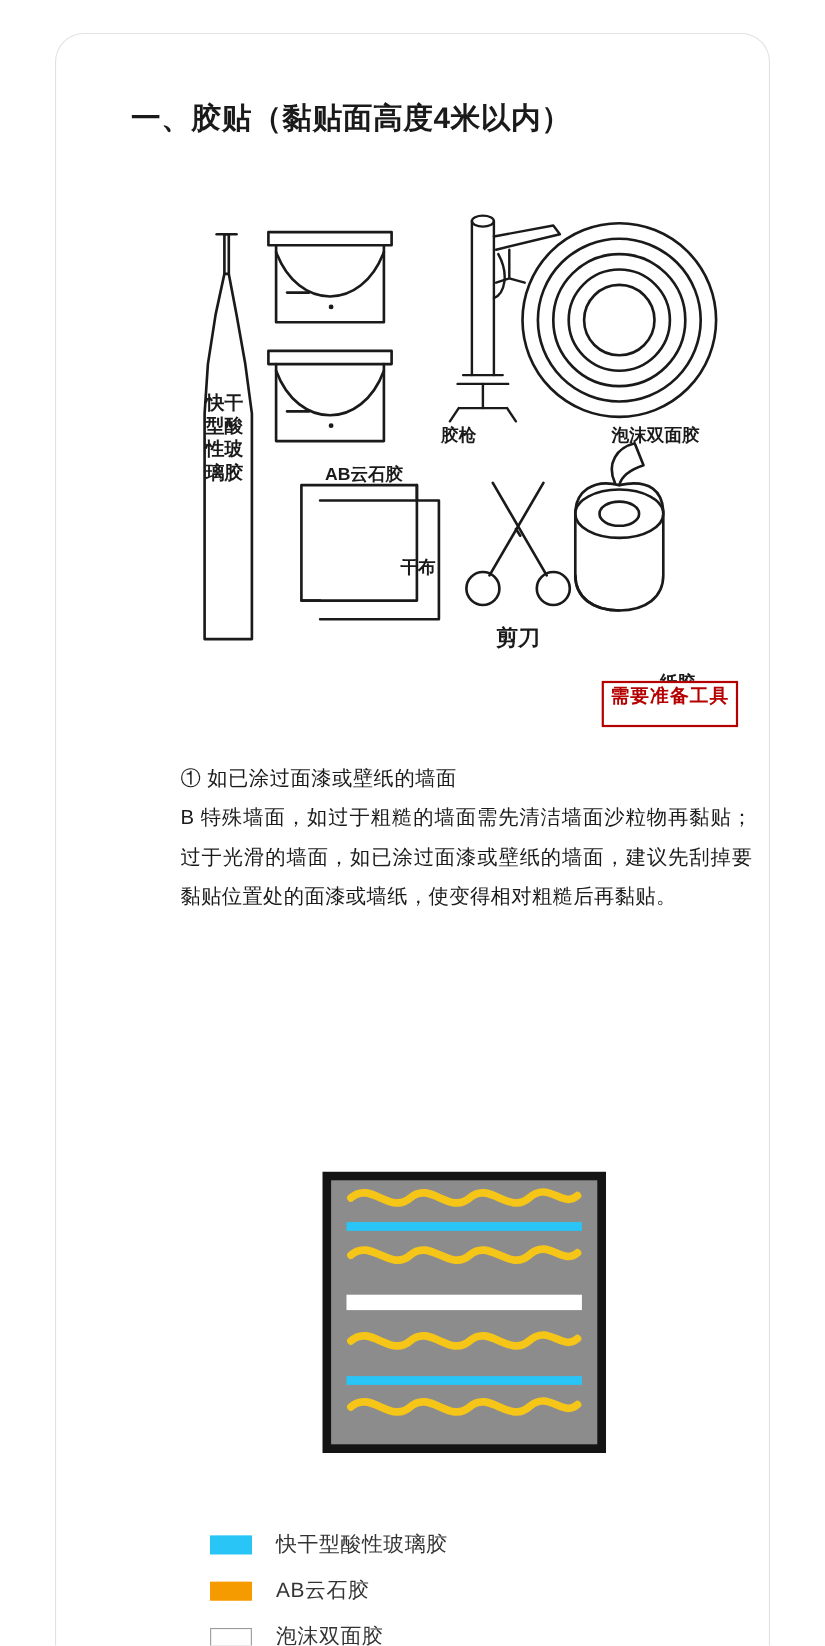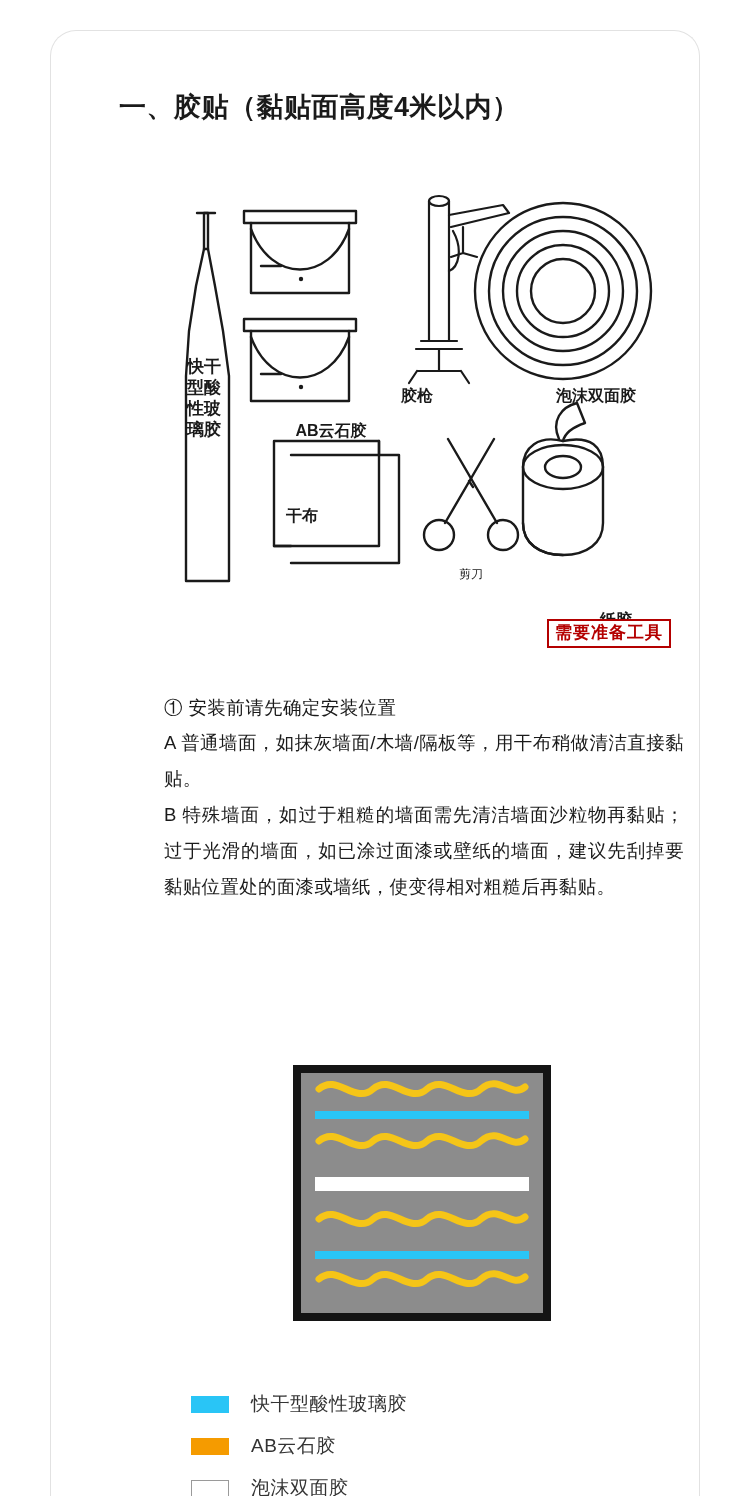--- a/index.html
+++ b/index.html
@@ -68,21 +68,21 @@
     width: 180px;
     text-align: center;
     font-size: 16px;
     font-weight: bold;
   }
   .cloth-label {
     position: absolute;
     left: 175px;
     top: 335px;
     width: 110px;
-    text-align: left;
+    text-align: right;
     font-size: 16px;
     font-weight: bold;
   }
   .gun-label {
     position: absolute;
     left: 290px;
     top: 215px;
     width: 110px;
     font-size: 16px;
     font-weight: bold;
@@ -95,22 +95,22 @@
     text-align: center;
     font-size: 16px;
     font-weight: bold;
   }
   .scissor-label {
     position: absolute;
     left: 310px;
     top: 395px;
     width: 100px;
     text-align: center;
-    font-size: 12px;
-    font-weight: normal;
+    font-size: 20px;
+    font-weight: bold;
   }
   .tape-label {
     position: absolute;
     left: 440px;
     top: 395px;
     width: 130px;
     text-align: center;
     font-size: 16px;
     font-weight: bold;
     margin-top: 44px;
@@ -118,21 +118,21 @@
 
   .tools-badge {
     position: absolute;
     left: 496px;
     top: 588px;
     background: #ffffff;
     border: 2px solid #b40000;
     color: #b40000;
     font-size: 17px;
     font-weight: bold;
-    padding: 2px 6px 3px 6px;
+    padding: 2px 6px 16px 6px;
     letter-spacing: 1px;
     line-height: 20px;
   }
 
   
   .steps {
     position: absolute;
     left: 113px;
     top: 660px;
     width: 520px;
@@ -263,22 +263,21 @@
     <div class="gun-label">胶枪</div>
     <div class="foam-label">泡沫双面胶</div>
     <div class="cloth-label">干布</div>
     <div class="scissor-label">剪刀</div>
     <div class="tape-label">纸胶</div>
   </div>
 
   <div class="tools-badge">需要准备工具</div>
 
   <div class="steps">
-    <div class="step-line">① 安装前请先确定安装位置</div>
-    <div class="step-para">A 普通墙面，如抹灰墙面/木墙/隔板等，用干布稍做清洁直接黏贴。</div>
+    <div class="step-line">① 如已涂过面漆或壁纸的墙面</div>
     <div class="step-para">B 特殊墙面，如过于粗糙的墙面需先清洁墙面沙粒物再黏贴；过于光滑的墙面，如已涂过面漆或壁纸的墙面，建议先刮掉要黏贴位置处的面漆或墙纸，使变得相对粗糙后再黏贴。</div>
   </div>
 
   <div class="diagram">
     <svg width="258" height="256" viewBox="0 0 258 256">
       <rect x="4" y="4" width="250" height="248" fill="#8c8c8c" stroke="#141414" stroke-width="8"></rect>
       <g fill="none" stroke="#f5c518" stroke-width="7" stroke-linecap="round">
         <path d="M26 24 C 44 8, 62 40, 80 24 C 98 8, 116 40, 134 24 C 152 8, 170 40, 188 24 C 206 8, 218 34, 232 22"></path>
         <path d="M26 76 C 44 60, 62 92, 80 76 C 98 60, 116 92, 134 76 C 152 60, 170 92, 188 76 C 206 60, 218 86, 232 74"></path>
         <path d="M26 154 C 44 138, 62 170, 80 154 C 98 138, 116 170, 134 154 C 152 138, 170 170, 188 154 C 206 138, 218 164, 232 152"></path>

